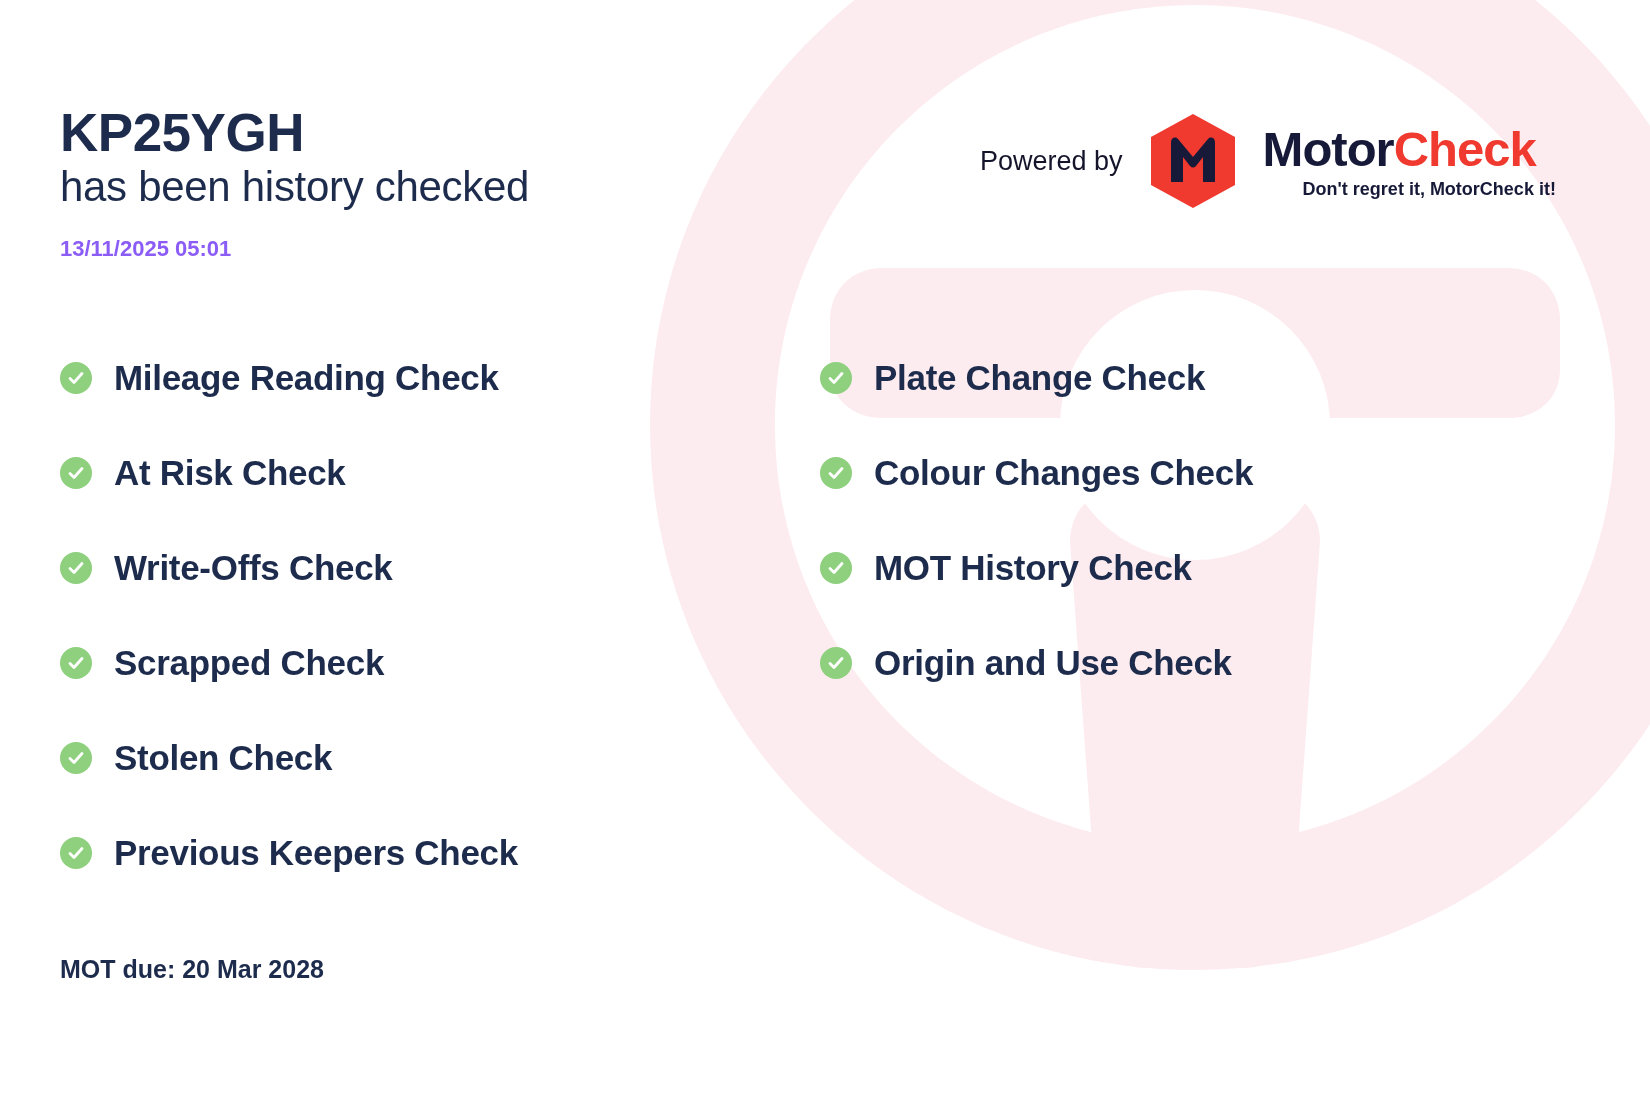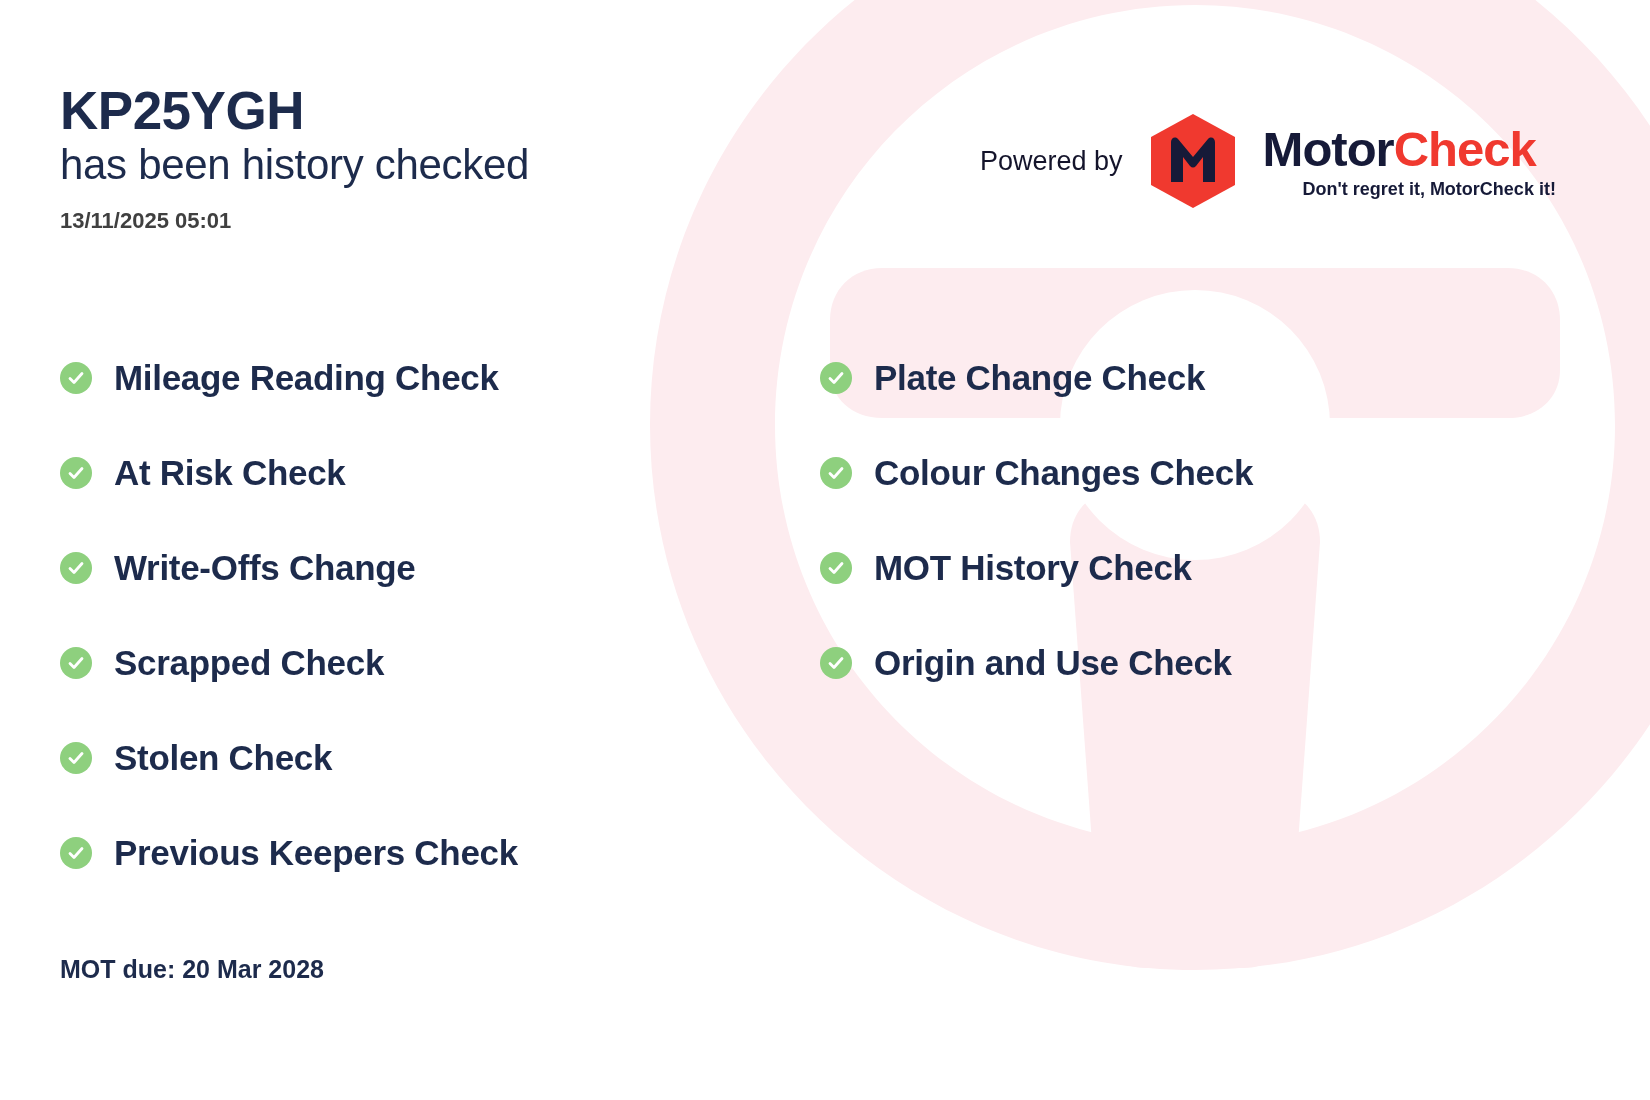--- a/index.html
+++ b/index.html
@@ -33,43 +33,43 @@
   .wheel-wrap svg {
     display: block;
     width: 100%;
     height: 100%;
   }
 
   
   .header {
     position: absolute;
     left: 60px;
-    top: 82px;
+    top: 104px;
     width: 760px;
   }
   .reg {
     font-size: 53px;
     font-weight: bold;
     color: #1d2b4c;
     line-height: 1.08;
     letter-spacing: -0.5px;
   }
   .subtitle {
     font-size: 42px;
     font-weight: normal;
     color: #1d2b4c;
     line-height: 1.15;
     letter-spacing: -0.3px;
     margin-top: 2px;
   }
   .timestamp {
     font-size: 22px;
     font-weight: bold;
-    color: #404040;
-    margin-top: 18px;
+    color: #8b5cf6;
+    margin-top: 24px;
   }
 
   
   .brand-block {
     position: absolute;
     left: 980px;
     top: 112px;
     display: flex;
     align-items: center;
     gap: 24px;
@@ -215,21 +215,21 @@
             </svg>
         </span>
         <span class="check-label">At Risk Check</span>
       </div>
       <div class="check-item">
         <span class="tick">
           <svg width="20" height="20" viewBox="0 0 20 20">
               <path d="M4 10.5 L8 14.5 L16 5.5" stroke="#ffffff" stroke-width="2.8" fill="none" stroke-linecap="round" stroke-linejoin="round"></path>
             </svg>
         </span>
-        <span class="check-label">Write-Offs Change</span>
+        <span class="check-label">Write-Offs Check</span>
       </div>
       <div class="check-item">
         <span class="tick">
           <svg width="20" height="20" viewBox="0 0 20 20">
               <path d="M4 10.5 L8 14.5 L16 5.5" stroke="#ffffff" stroke-width="2.8" fill="none" stroke-linecap="round" stroke-linejoin="round"></path>
             </svg>
         </span>
         <span class="check-label">Scrapped Check</span>
       </div>
       <div class="check-item">

